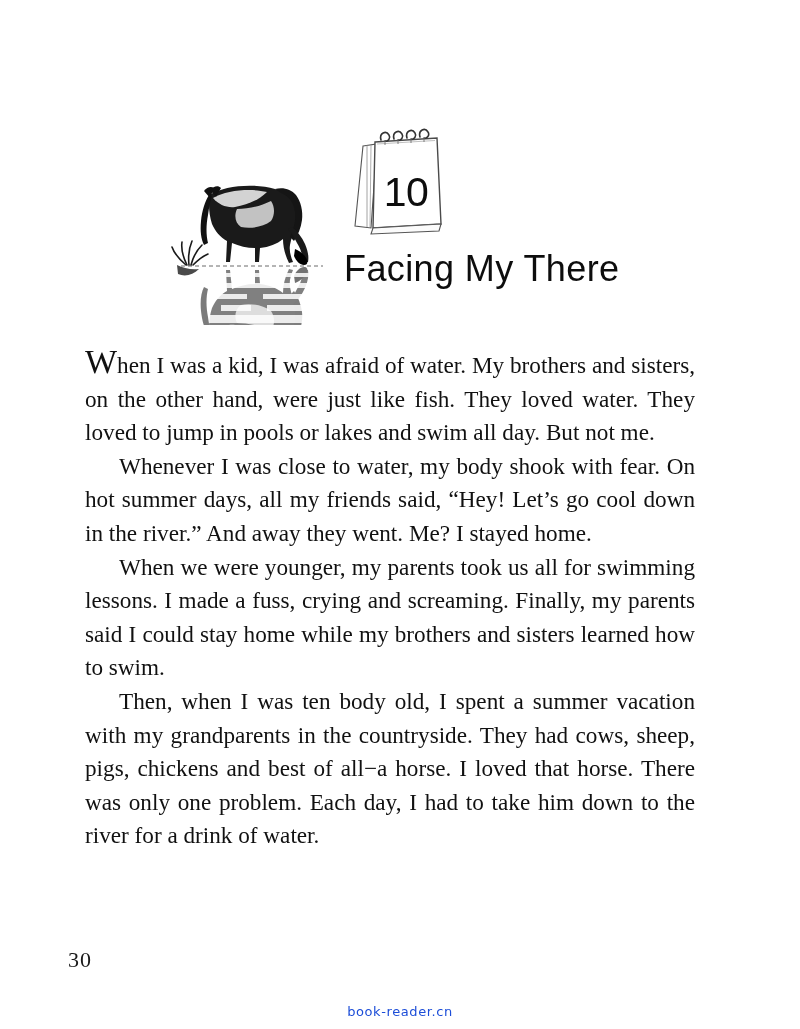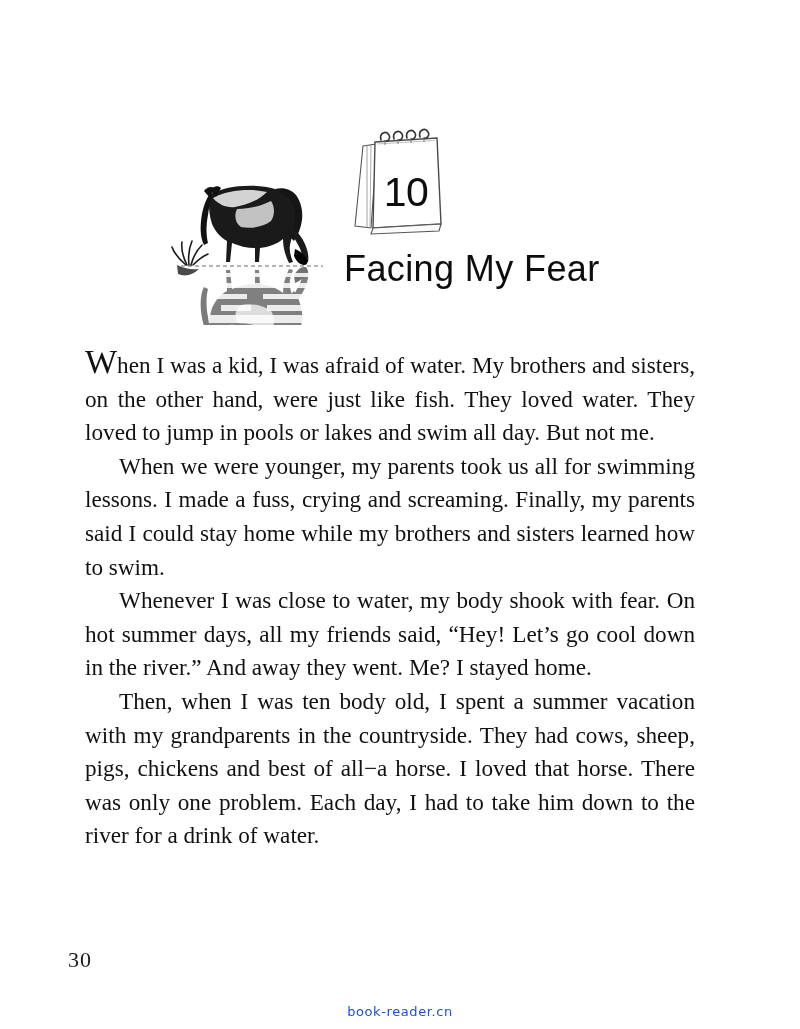--- a/index.html
+++ b/index.html
@@ -214,27 +214,27 @@
         <g stroke="#707070" stroke-width="0.9">
           <path d="M52 13 L52 17"></path>
           <path d="M65 12 L65 16"></path>
           <path d="M78 11 L78 15"></path>
           <path d="M91 10 L91 14"></path>
         </g>
       </svg>
     </div>
     <div class="chapter-number">10</div>
 
-    <div class="chapter-title">Facing My Fear</div>
+    <div class="chapter-title">Facing My There</div>
   </div>
 
   <div class="body-text">
     <p class="first"><span class="raised-cap">W</span><span>hen I was a kid, I was afraid of water. My brothers and sisters, on the other hand, were just like fish. They loved water. They loved to jump in pools or lakes and swim all day. But not me.</span></p>
+    <p>Whenever I was close to water, my body shook with fear. On hot summer days, all my friends said, “Hey! Let’s go cool down in the river.” And away they went. Me? I stayed home.</p>
     <p>When we were younger, my parents took us all for swimming lessons. I made a fuss, crying and screaming. Finally, my parents said I could stay home while my brothers and sisters learned how to swim.</p>
-    <p>Whenever I was close to water, my body shook with fear. On hot summer days, all my friends said, “Hey! Let’s go cool down in the river.” And away they went. Me? I stayed home.</p>
     <p>Then, when I was ten body old, I spent a summer vacation with my grandparents in the countryside. They had cows, sheep, pigs, chickens and best of all−a horse. I loved that horse. There was only one problem. Each day, I had to take him down to the river for a drink of water.</p>
   </div>
 
   <div class="page-number">30</div>
 
   <div class="watermark">book-reader.cn</div>
 
 </div>
 
 </body></html>

